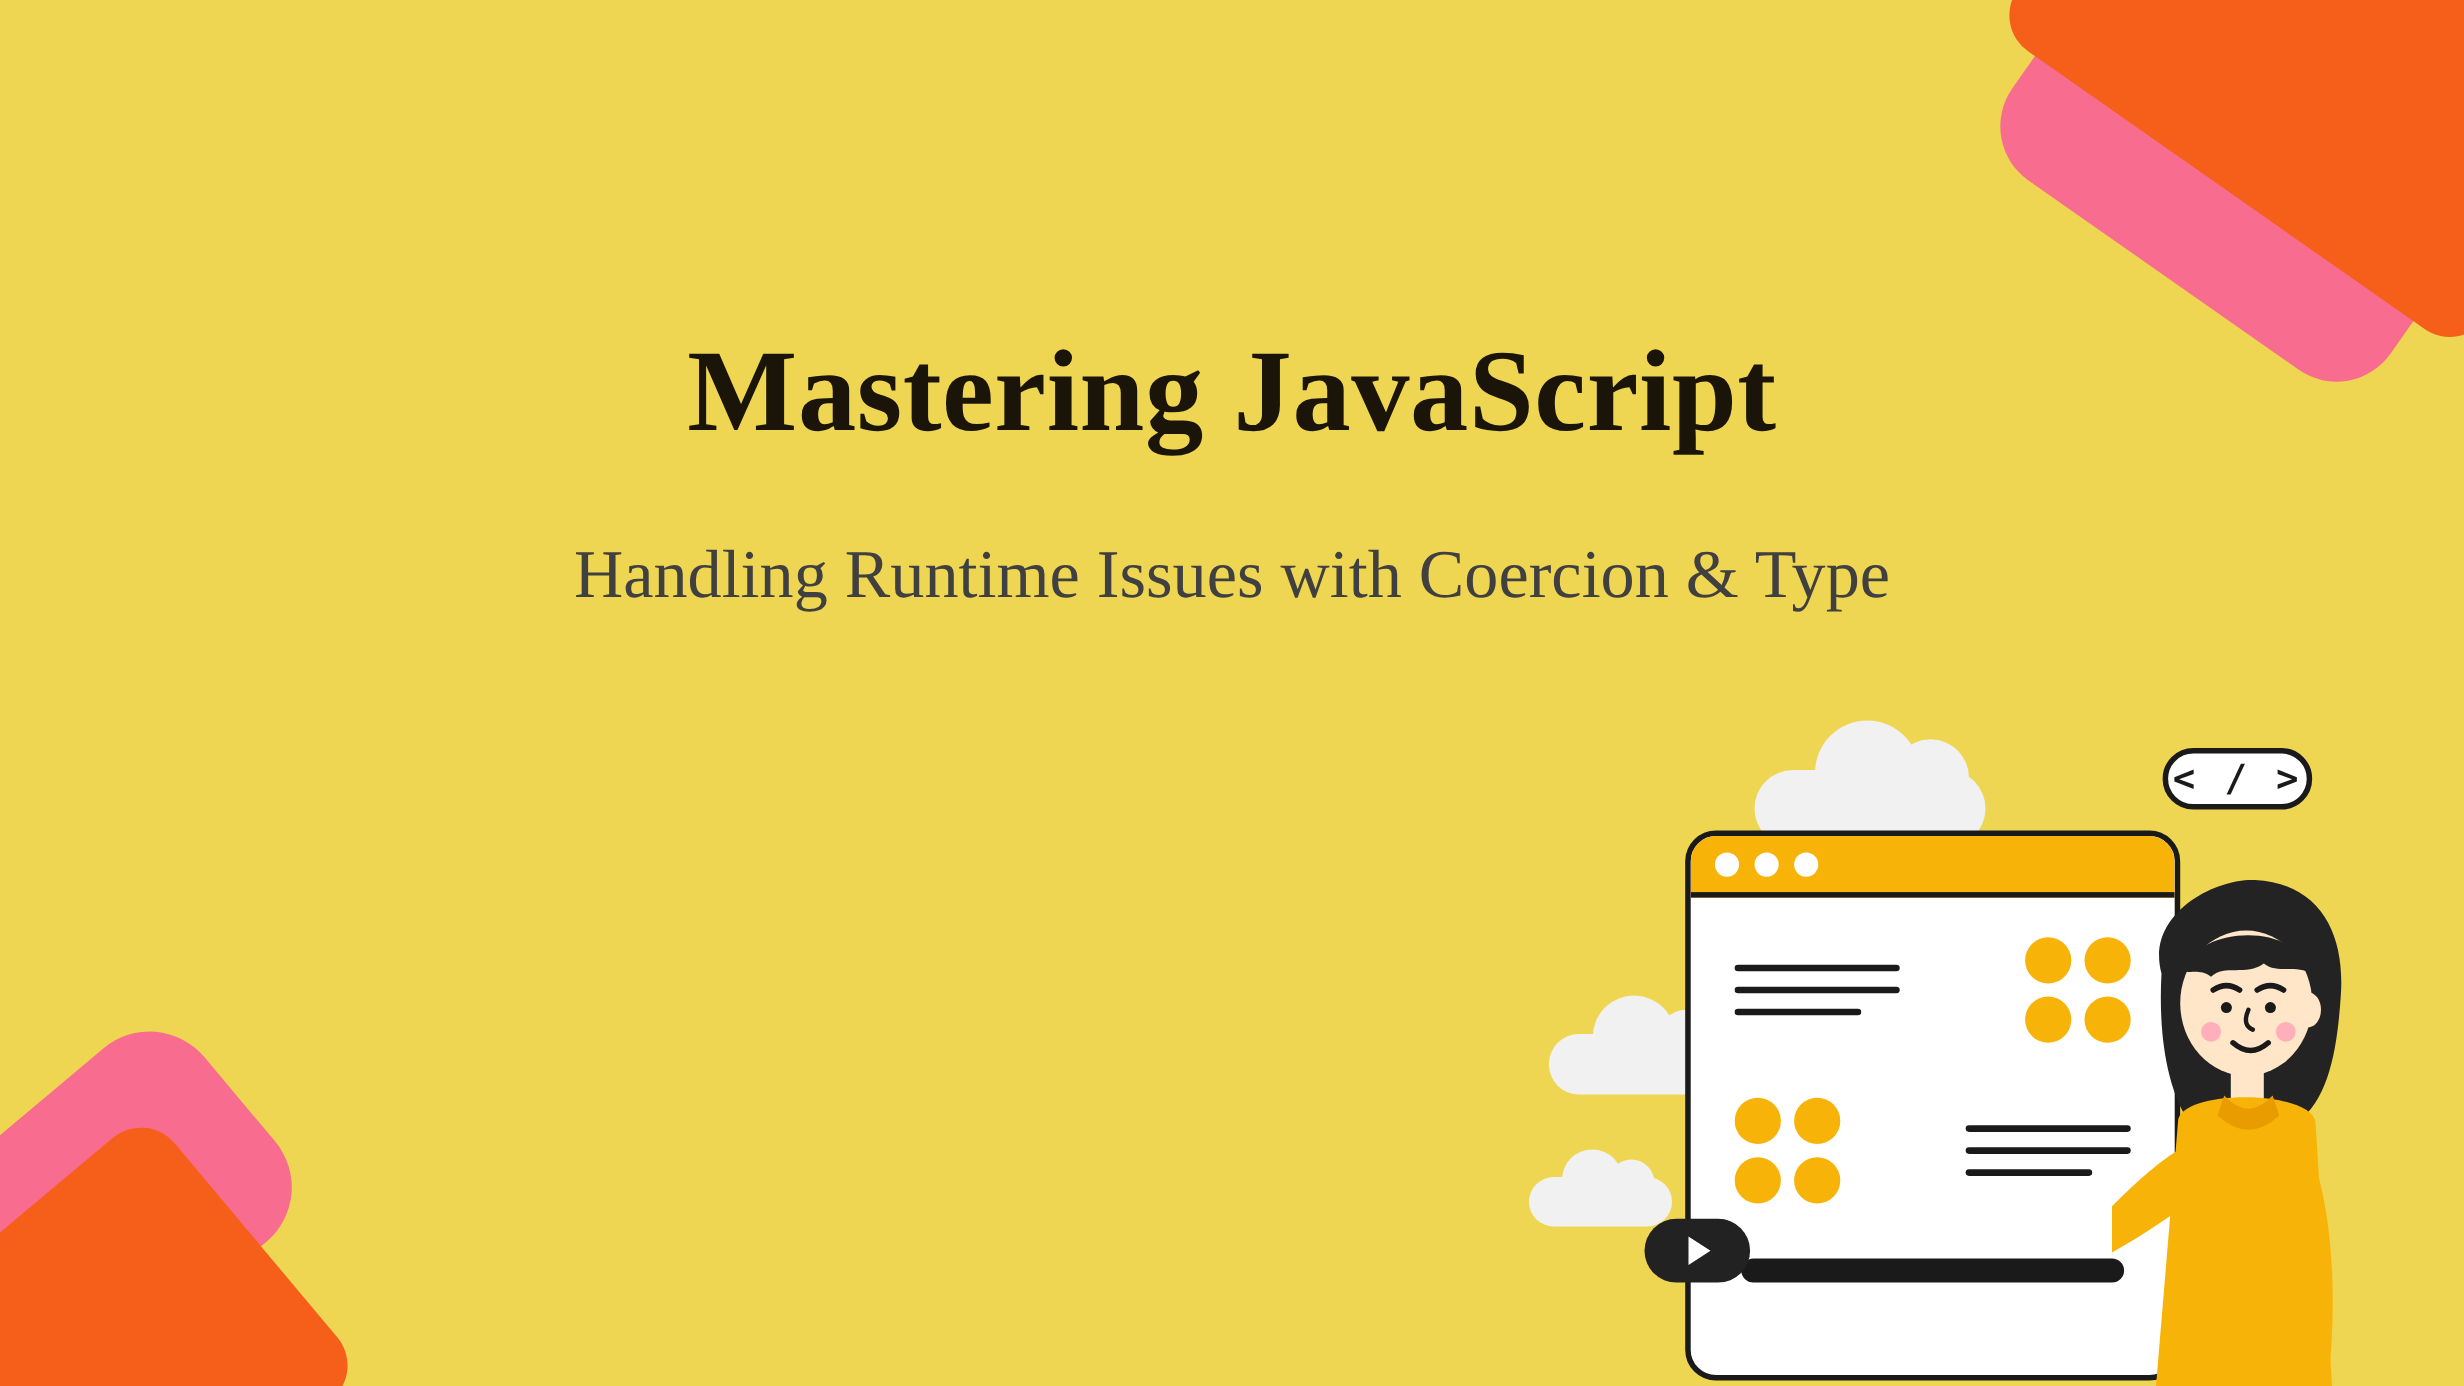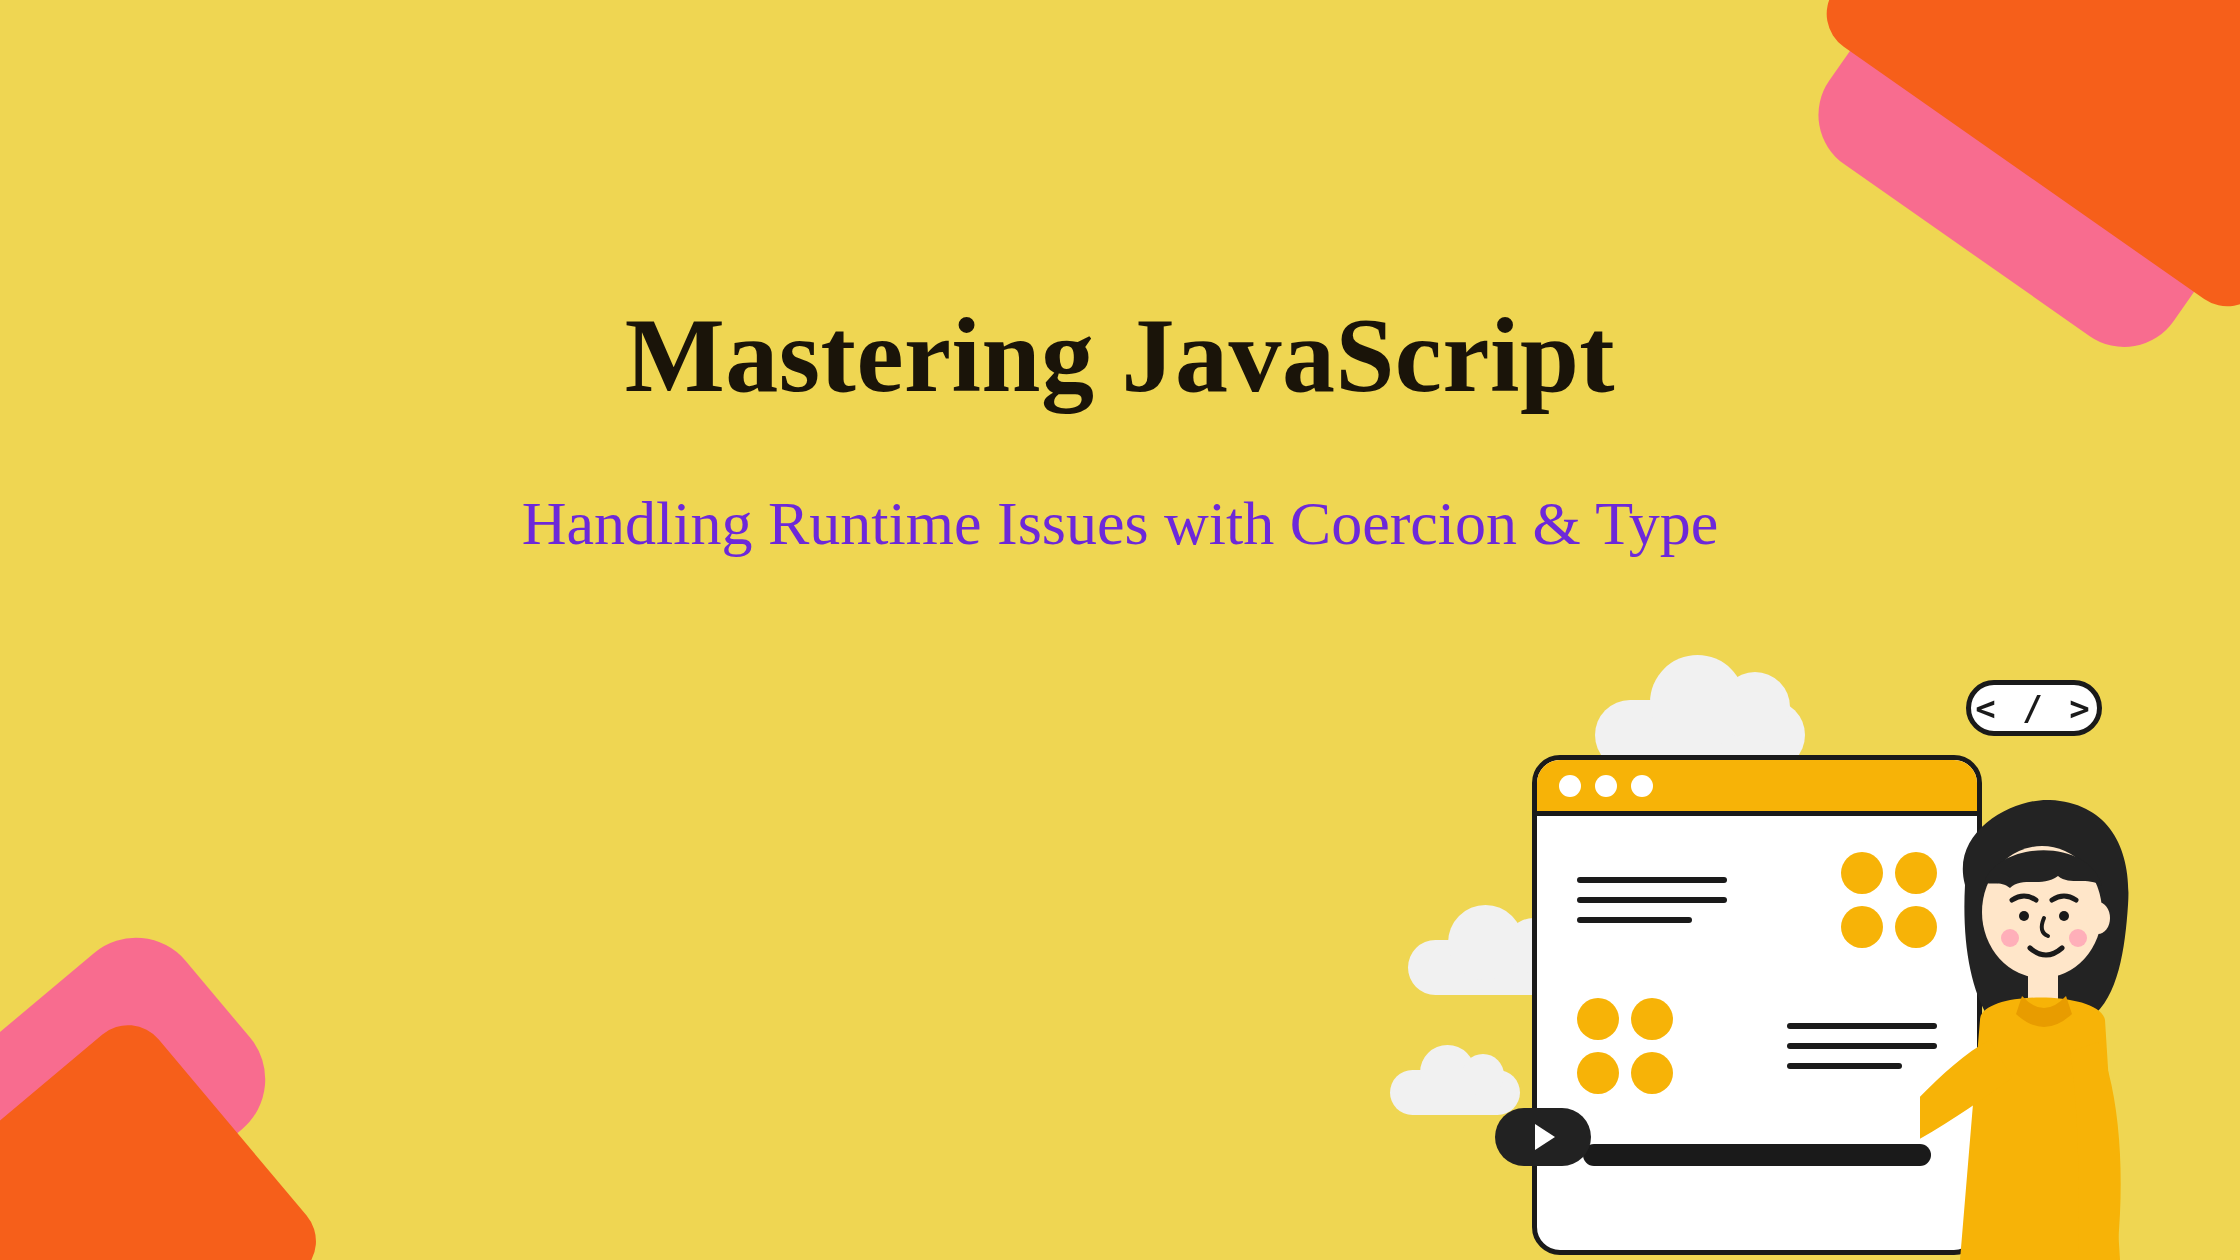--- a/index.html
+++ b/index.html
@@ -81,21 +81,21 @@
   .title {
     font-size: 106px;
     font-weight: 600;
     margin-bottom: 58px;
     letter-spacing: 0.5px;
   }
   .subtitle {
     font-size: 62px;
     font-weight: 500;
     line-height: 1.55;
-    color: #6d28d9;
+    color: #404040;
   }
 
   
   .illustration {
     position: absolute;
     right: 80px;
     bottom: 0;
     width: 770px;
     height: 620px;
     pointer-events: none;

